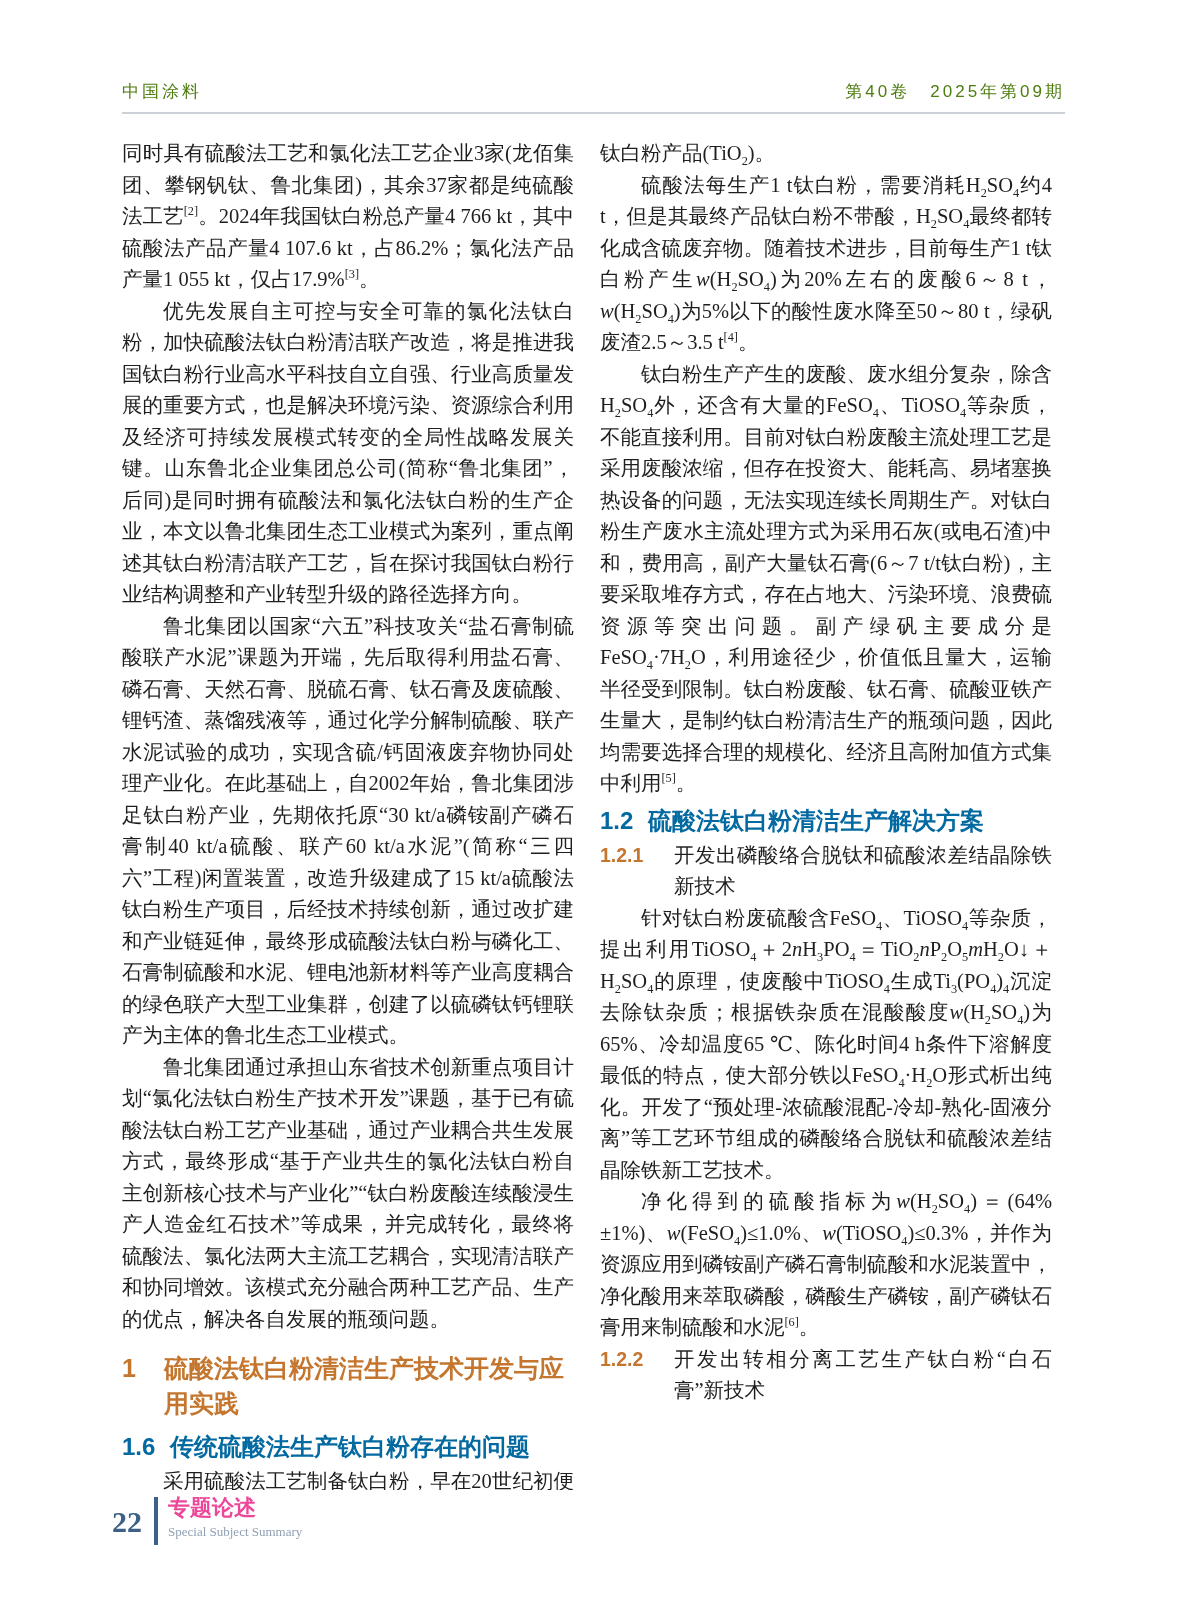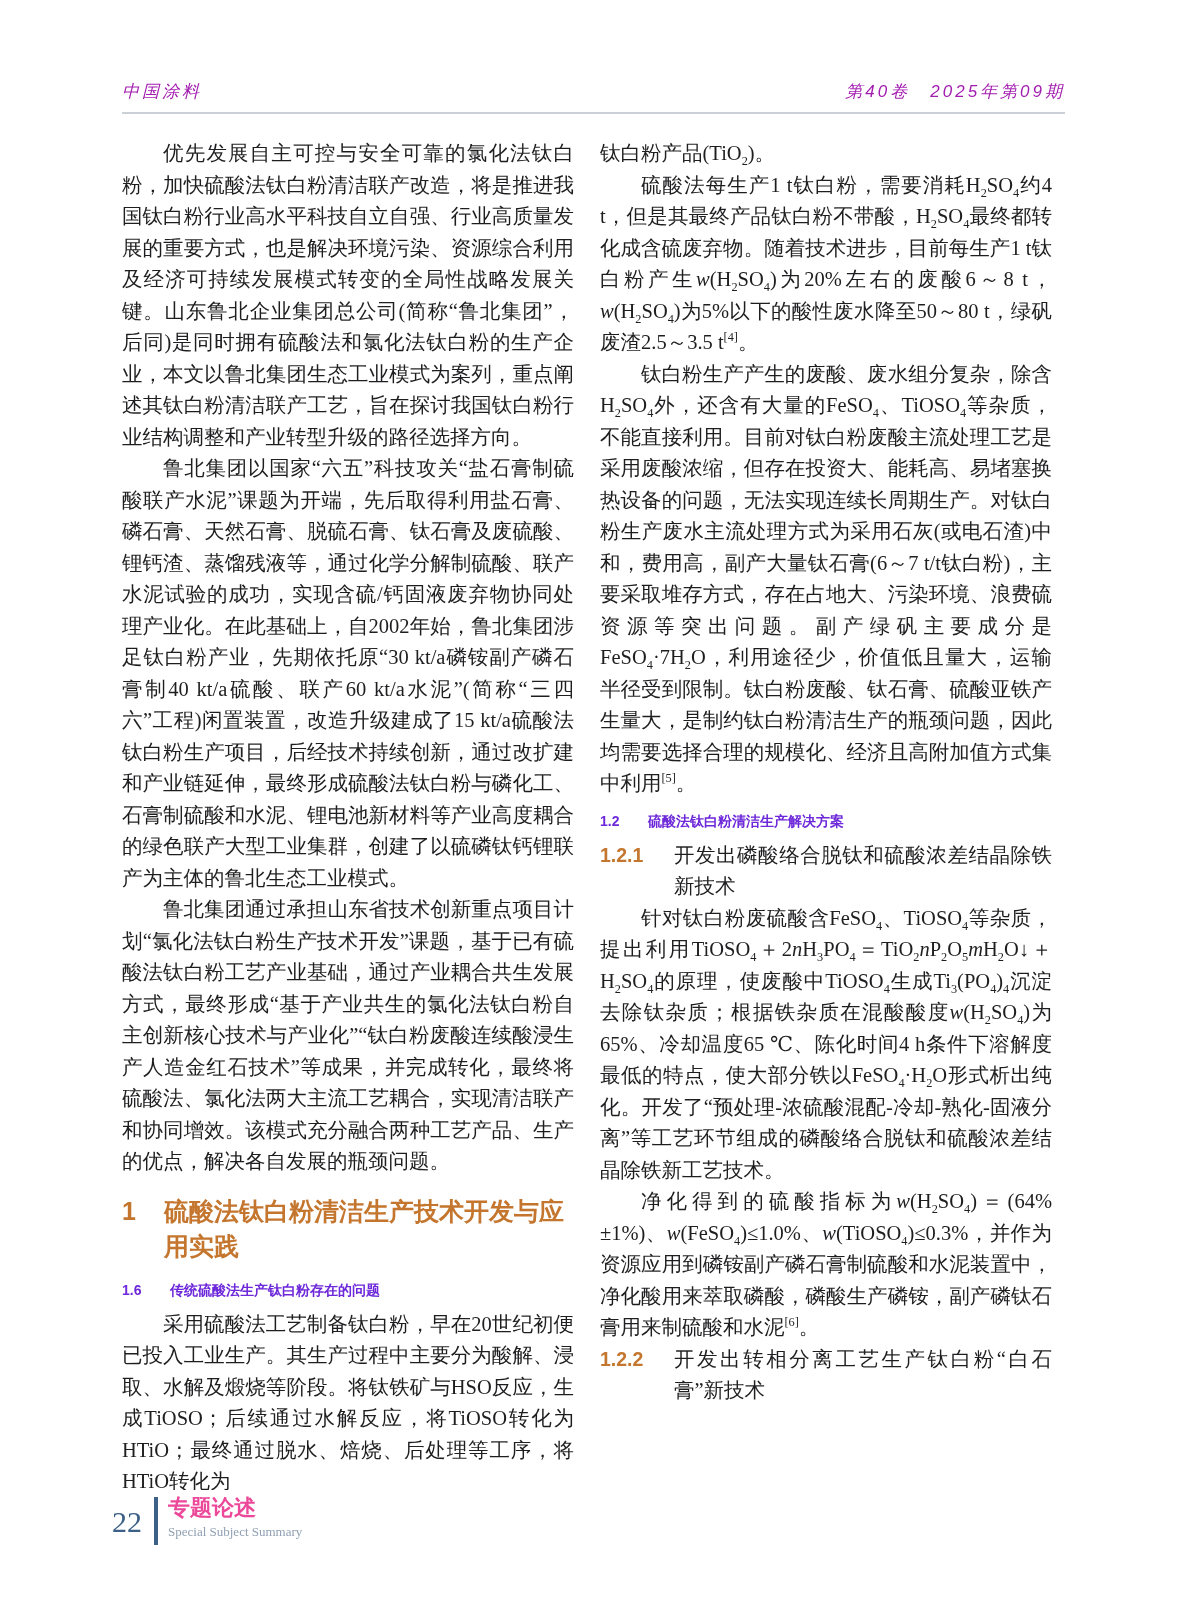--- a/index.html
+++ b/index.html
@@ -5,57 +5,57 @@
   html,body{margin:0;padding:0;background:#ffffff;}
   .page{
     position:relative;width:1187px;height:1600px;background:#ffffff;overflow:hidden;
     font-family:"Liberation Serif","DejaVu Serif",serif;color:#1e1e20;
   }
   
   .header{position:absolute;top:80px;left:122px;width:943px;}
   .header-row{
     display:flex;justify-content:space-between;align-items:baseline;
     font-family:"Liberation Sans","DejaVu Sans",sans-serif;
-    font-size:17px;color:#a21caf;letter-spacing:3px;font-style:italic;
+    font-size:17px;color:#4d7c0f;letter-spacing:3px;
   }
   .header-rule{margin-top:9px;border-top:2px solid #ccd1d7;}
   
   .columns{position:absolute;top:138px;left:122px;display:flex;gap:26px;}
   .col{width:452px;max-height:1352px;overflow:hidden;}
   p.body-p{margin:0;font-size:20.5px;line-height:31.5px;text-align:justify;}
   .indent{text-indent:2em;}
   sub,sup{font-size:0.6em;line-height:0;}
   i{font-style:italic;font-family:"Liberation Serif","DejaVu Serif",serif;}
   
   .h1{
     display:flex;margin:16px 0 10px 0;color:#c4762e;
     font-family:"Liberation Sans","DejaVu Sans",sans-serif;
     font-weight:bold;font-size:25px;line-height:35px;text-align:left;
   }
   .h1-num{width:42px;flex:none;}
   .h1-text{flex:1;}
   .h2{
-    display:flex;margin:5px 0 3px 0;color:#6d28d9;
+    display:flex;margin:5px 0 3px 0;color:#0369a1;
     font-family:"Liberation Sans","DejaVu Sans",sans-serif;
-    font-weight:bold;font-size:14px;line-height:32px;
+    font-weight:bold;font-size:24px;line-height:32px;
   }
   .h2-num{width:48px;flex:none;}
   .h2-text{flex:1;}
   .h3{display:flex;margin:0;font-size:20.5px;line-height:31.5px;gap:10px;}
   .h3-num{
     width:64px;flex:none;color:#c4762e;
     font-family:"Liberation Sans","DejaVu Sans",sans-serif;
     font-weight:bold;font-size:19.5px;
   }
   .h3-text{flex:1;text-align:justify;}
   
   .footer{position:absolute;left:112px;top:1497px;display:flex;align-items:stretch;}
   .footer-page{
     font-size:30px;color:#3d6186;font-family:"Liberation Serif","DejaVu Serif",serif;
-    margin-right:12px;align-self:flex-end;line-height:1;padding-bottom:8px;
+    margin-right:12px;align-self:flex-end;line-height:1;padding-bottom:8px;font-weight:bold;
   }
   .footer-bar{width:4px;background:#3d6186;margin-right:10px;height:48px;}
   .footer-col .cn{
     font-family:Liberation Mono, monospace;
     font-weight:bold;font-size:22px;color:#ec4899;line-height:26px;
   }
   .footer-col .en{
     font-size:13px;color:#90a0b2;font-family:"Liberation Serif","DejaVu Serif",serif;
     line-height:18px;
     text-align:center;
@@ -68,20 +68,21 @@
   <div class="header">
     <div class="header-row">
       <span>中国涂料</span>
       <span>第40卷　2025年第09期</span>
     </div>
     <div class="header-rule"></div>
   </div>
 
   <div class="columns">
     <div class="col" id="col-left">
+        <p class="body-p">同时具有硫酸法工艺和氯化法工艺企业3家(龙佰集团、攀钢钒钛、鲁北集团)，其余37家都是纯硫酸法工艺<sup>[2]</sup>。2024年我国钛白粉总产量4 766 kt，其中硫酸法产品产量4 107.6 kt，占86.2%；氯化法产品产量1 055 kt，仅占17.9%<sup>[3]</sup>。</p>
         <p class="body-p indent">优先发展自主可控与安全可靠的氯化法钛白粉，加快硫酸法钛白粉清洁联产改造，将是推进我国钛白粉行业高水平科技自立自强、行业高质量发展的重要方式，也是解决环境污染、资源综合利用及经济可持续发展模式转变的全局性战略发展关键。山东鲁北企业集团总公司(简称“鲁北集团”，后同)是同时拥有硫酸法和氯化法钛白粉的生产企业，本文以鲁北集团生态工业模式为案列，重点阐述其钛白粉清洁联产工艺，旨在探讨我国钛白粉行业结构调整和产业转型升级的路径选择方向。</p>
         <p class="body-p indent">鲁北集团以国家“六五”科技攻关“盐石膏制硫酸联产水泥”课题为开端，先后取得利用盐石膏、磷石膏、天然石膏、脱硫石膏、钛石膏及废硫酸、锂钙渣、蒸馏残液等，通过化学分解制硫酸、联产水泥试验的成功，实现含硫/钙固液废弃物协同处理产业化。在此基础上，自2002年始，鲁北集团涉足钛白粉产业，先期依托原“30 kt/a磷铵副产磷石膏制40 kt/a硫酸、联产60 kt/a水泥”(简称“三四六”工程)闲置装置，改造升级建成了15 kt/a硫酸法钛白粉生产项目，后经技术持续创新，通过改扩建和产业链延伸，最终形成硫酸法钛白粉与磷化工、石膏制硫酸和水泥、锂电池新材料等产业高度耦合的绿色联产大型工业集群，创建了以硫磷钛钙锂联产为主体的鲁北生态工业模式。</p>
         <p class="body-p indent">鲁北集团通过承担山东省技术创新重点项目计划“氯化法钛白粉生产技术开发”课题，基于已有硫酸法钛白粉工艺产业基础，通过产业耦合共生发展方式，最终形成“基于产业共生的氯化法钛白粉自主创新核心技术与产业化”“钛白粉废酸连续酸浸生产人造金红石技术”等成果，并完成转化，最终将硫酸法、氯化法两大主流工艺耦合，实现清洁联产和协同增效。该模式充分融合两种工艺产品、生产的优点，解决各自发展的瓶颈问题。</p>
         <div class="h1">
           <span class="h1-num">1</span>
           <span class="h1-text">硫酸法钛白粉清洁生产技术开发与应用实践</span>
         </div>
         <div class="h2">
           <span class="h2-num">1.6</span>
           <span class="h2-text">传统硫酸法生产钛白粉存在的问题</span>

